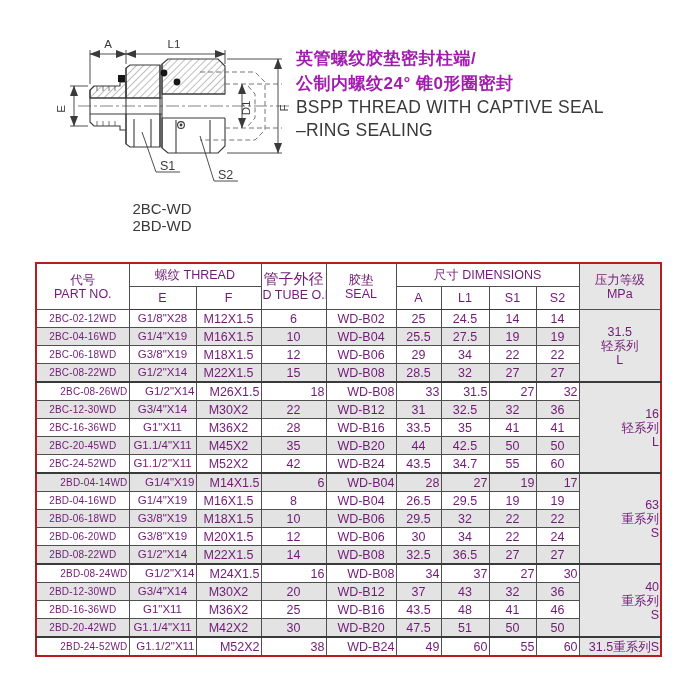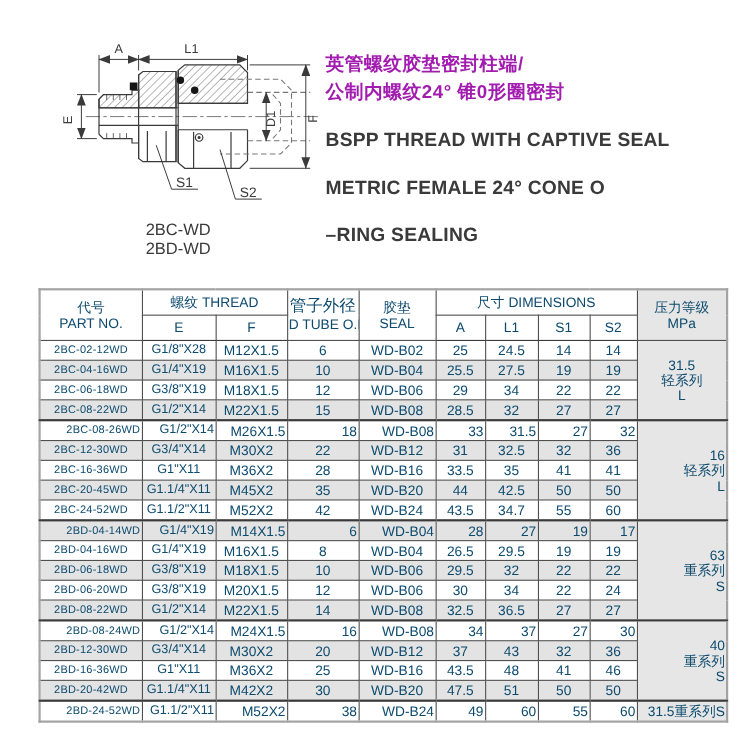--- a/index.html
+++ b/index.html
@@ -4,27 +4,27 @@
 <style>
   html,body { margin:0; padding:0; }
   body {
     width:682px; height:677px; background:#ffffff; overflow:hidden;
     font-family:"Liberation Sans", sans-serif; color:#333333; position:relative;
   }
   .top-section { position:absolute; left:0; top:0; width:682px; height:258px; }
   .drawing-wrap { position:absolute; left:50px; top:24px; width:250px; height:218px; }
   .title-block { position:absolute; left:296px; top:46px; width:380px; }
   .title-cn { font-weight:bold; font-size:17px; line-height:25px; color:#a21caf; letter-spacing:0.5px; }
-  .title-en { font-weight:bold; font-size:17.5px; line-height:23px; color:#3a3a3a; letter-spacing:0.2px;margin-top:20px; }
+  .title-en { font-weight:normal; font-size:17.5px; line-height:23px; color:#3a3a3a; letter-spacing:0.2px; }
 
   .table-wrap { position:absolute; left:35px; top:262px; }
   table.spec {
     border-collapse:collapse; table-layout:fixed; width:625px;
-    font-size:12.5px; color:#0c4a6e;
-    border:2px solid #a3a3a3;
+    font-size:12.5px; color:#701a75;
+    border:2px solid #b91c1c;
   }
   table.spec th, table.spec td {
     border:1px solid #4f4f4f; text-align:center; vertical-align:middle;
     padding:0 1px; height:17px; line-height:1.12; font-weight:normal;
     overflow:hidden; white-space:nowrap;
   }
   table.spec thead th { height:22px; font-size:12.5px; }
   th.small-hdr { font-size:11px; }
   td.col-e { font-size:11.5px; }
   td.col-part { font-size:10px; letter-spacing:0.2px; }
@@ -150,21 +150,20 @@
 
       <text class="model-label" x="112" y="190" text-anchor="middle">2BC-WD</text>
       <text class="model-label" x="112" y="207" text-anchor="middle">2BD-WD</text>
     </svg>
   </div>
 
   <div class="title-block">
     <div class="title-cn">英管螺纹胶垫密封柱端/</div>
     <div class="title-cn">公制内螺纹24° 锥0形圈密封</div>
     <div class="title-en">BSPP THREAD WITH CAPTIVE SEAL</div>
-    <div class="title-en">METRIC FEMALE 24°  CONE O</div>
     <div class="title-en">–RING SEALING</div>
   </div>
 </div>
 
 <div class="table-wrap">
   <table class="spec">
     <colgroup>
       <col style="width:93px">
         <col style="width:67px">
         <col style="width:65px">

